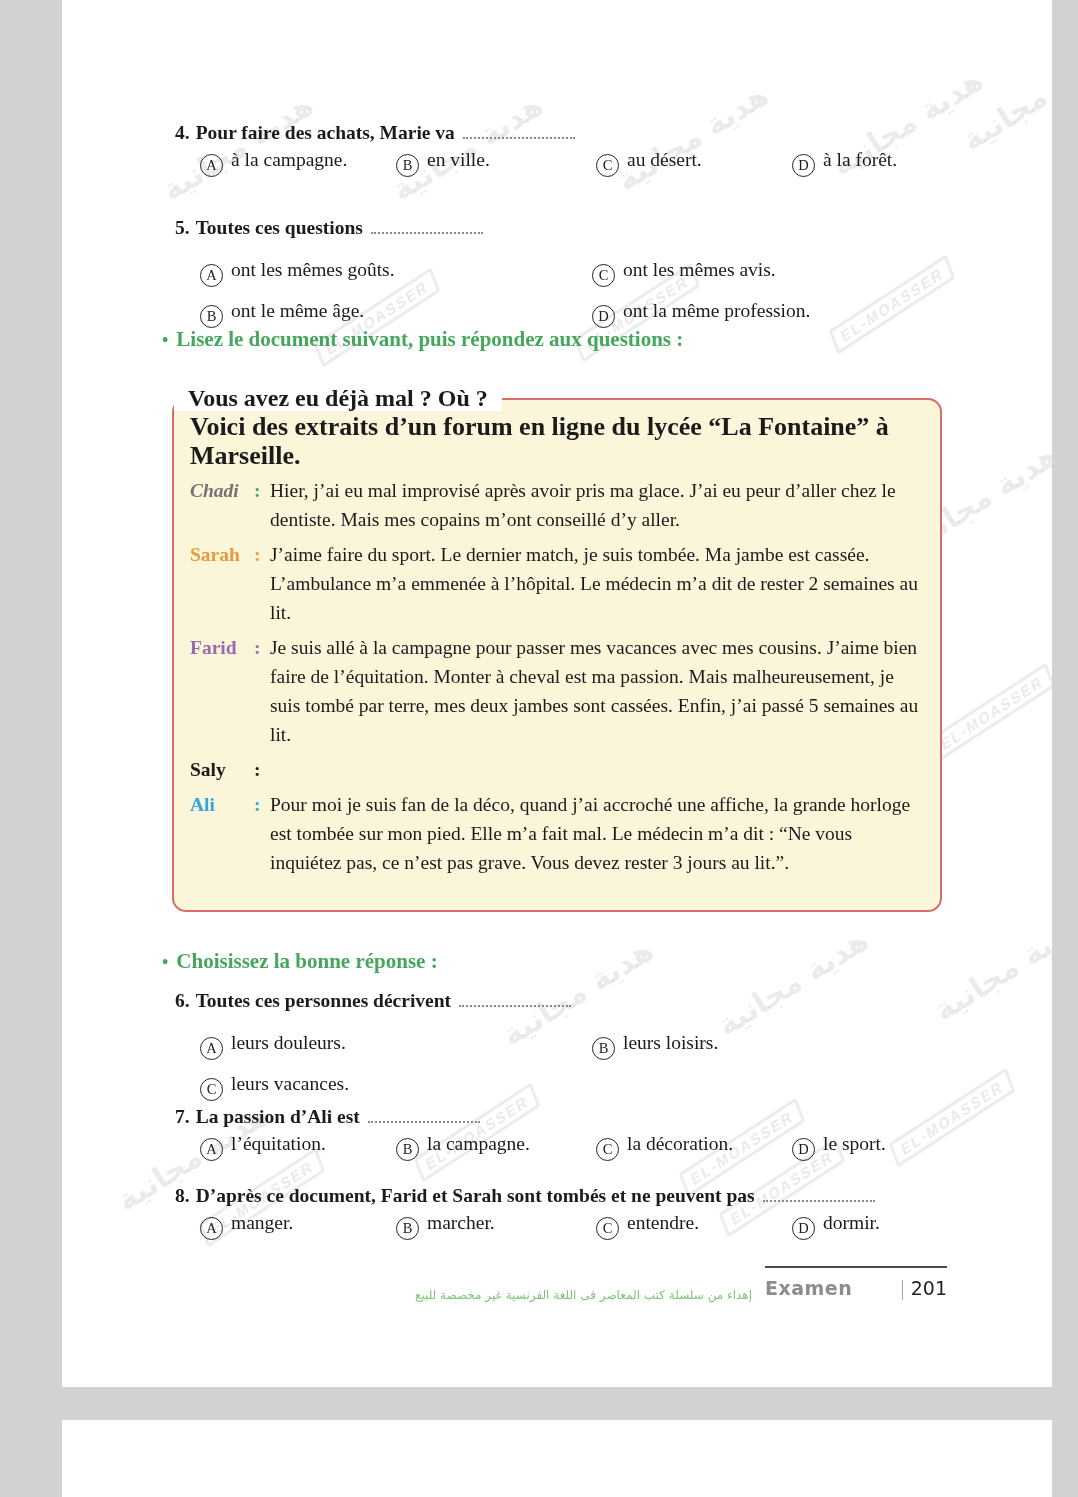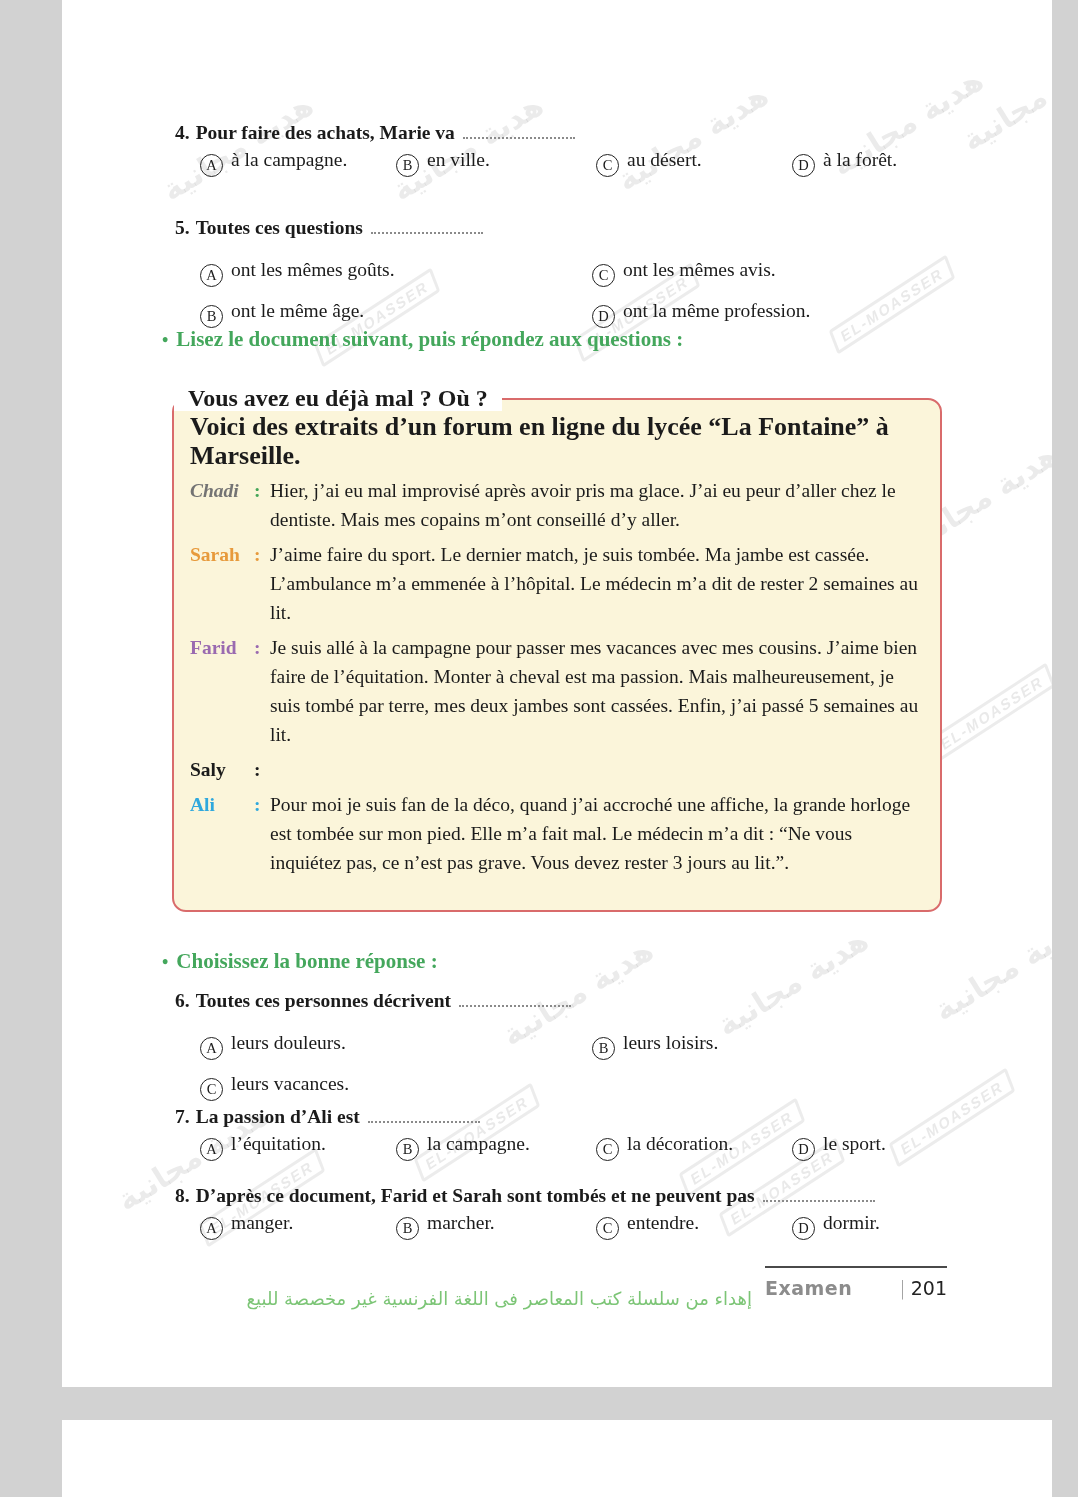--- a/index.html
+++ b/index.html
@@ -146,21 +146,21 @@
     left: 0;
     right: 0;
     height: 50px;
     font-family: "DejaVu Sans", "Liberation Sans", sans-serif;
   }
   .dedication {
     position: absolute;
     right: 300px;
     top: 22px;
     color: var(--footer_green, #7cc576);
-    font-size: 18px;
+    font-size: 12px;
     white-space: nowrap;
     direction: rtl;
   }
   .exam-block {
     position: absolute;
     right: 105px;
     width: 182px;
     border-top: 2px solid #4a4a4a;
     padding-top: 9px;
     display: flex;

